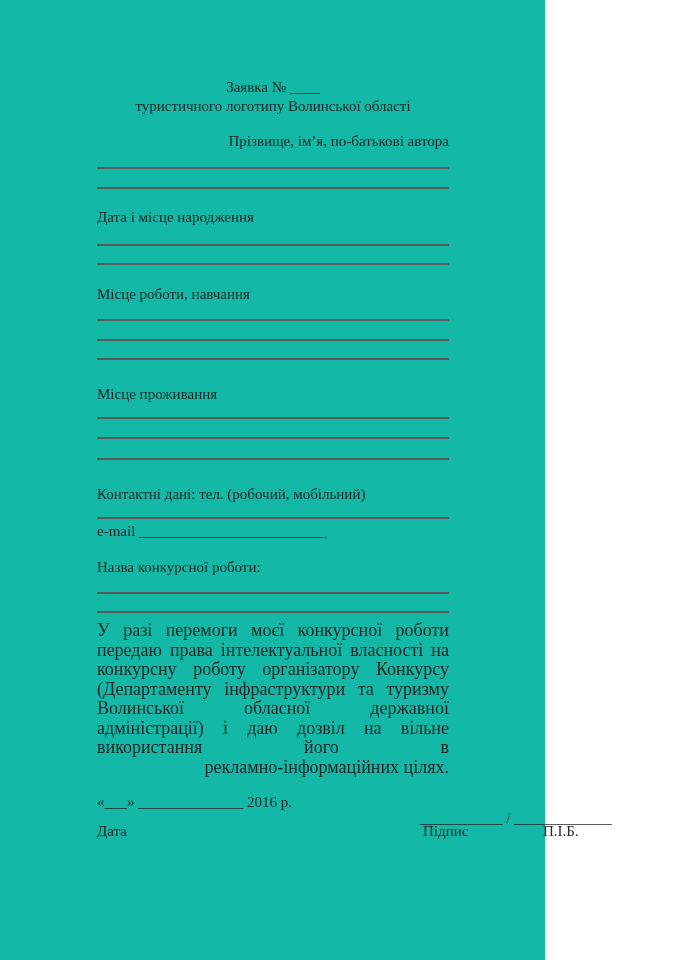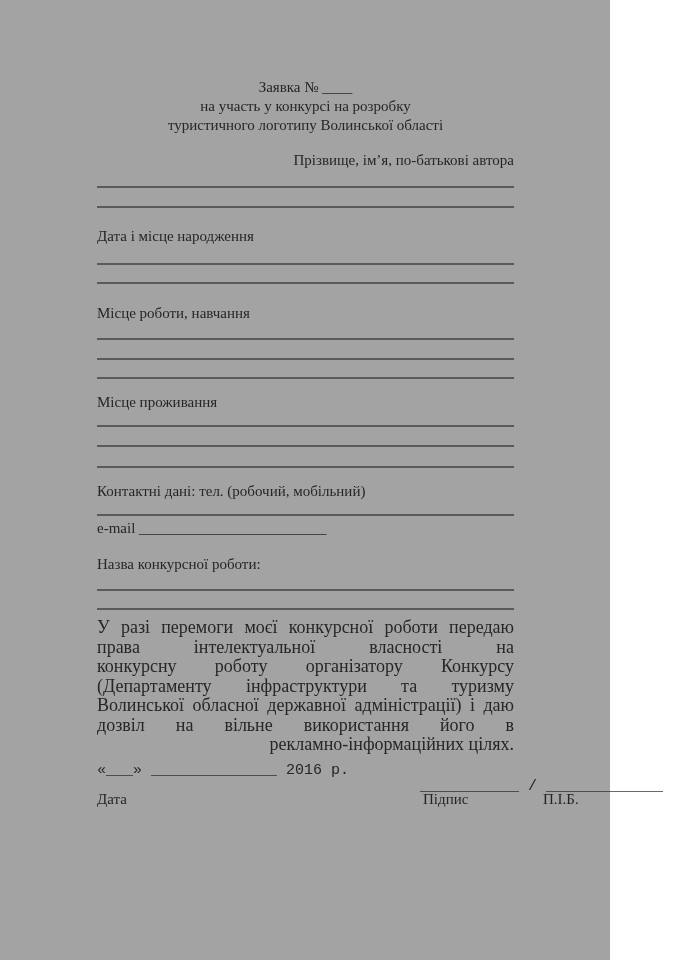--- a/index.html
+++ b/index.html
@@ -11,24 +11,24 @@
     width: 679px;
     height: 960px;
     overflow: hidden;
     font-family: "Liberation Serif", serif;
     font-size: 15px;
     color: #262626;
     -webkit-font-smoothing: antialiased;
   }
   .page {
     box-sizing: border-box;
-    width: 610px;
+    width: 545px;
     height: 960px;
     padding: 78px 96px 0 97px;
-    background: #a3a3a3;
+    background: #14b8a6;
   }
   .title-block {
     text-align: center;
     line-height: 19px;
   }
   .label {
     line-height: 19px;
     white-space: nowrap;
   }
   .rule {
@@ -38,21 +38,21 @@
   .r13 { height: 13px; }
   .r15 { height: 15px; }
   .r16 { height: 16px; }
   .r17 { height: 17px; }
   .r18 { height: 18px; }
   .r19 { height: 19px; }
   .mt16 { margin-top: 16px; text-align: right; }
   .mt17 { margin-top: 17px; }
   .mt19 { margin-top: 19px; }
   .mt20 { margin-top: 20px; }
-  .mt23 { margin-top: 14px; }
+  .mt23 { margin-top: 25px; }
   .mt24 { margin-top: 24px; }
   .email-row {
     margin-top: 3px;
     line-height: 19px;
     white-space: nowrap;
   }
   .agreement {
     margin-top: 8px;
     font-size: 18px;
     line-height: 19.5px;
@@ -62,34 +62,33 @@
     text-align-last: justify;
   }
   .agreement .last {
     text-align: right;
   }
   .footer-row {
     position: relative;
     line-height: 19px;
     white-space: nowrap;
   }
-  .footer-row.row1 { margin-top: 6px; font-family: Liberation Mono, monospace; }
+  .footer-row.row1 { margin-top: 16px; }
   .footer-row.row2 { margin-top: 10px; }
   .abs-323 { position: absolute; left: 323px; top: 16px; }
   .abs-326 { position: absolute; left: 326px; top: 0; }
   .abs-446 { position: absolute; left: 446px; top: 0; }
 </style>
 </head>
 <body>
 
 <div class="page">
 
   <div class="title-block">
     <div>Заявка № ____</div>
-    <div>на участь у конкурсі на розробку</div>
     <div>туристичного логотипу Волинської області</div>
   </div>
 
   <div class="sec mt16">
     <div class="label">Прізвище, ім’я, по-батькові автора</div>
     <div class="rule r16"></div>
     <div class="rule r18"></div>
   </div>
 
   <div class="sec mt19">

